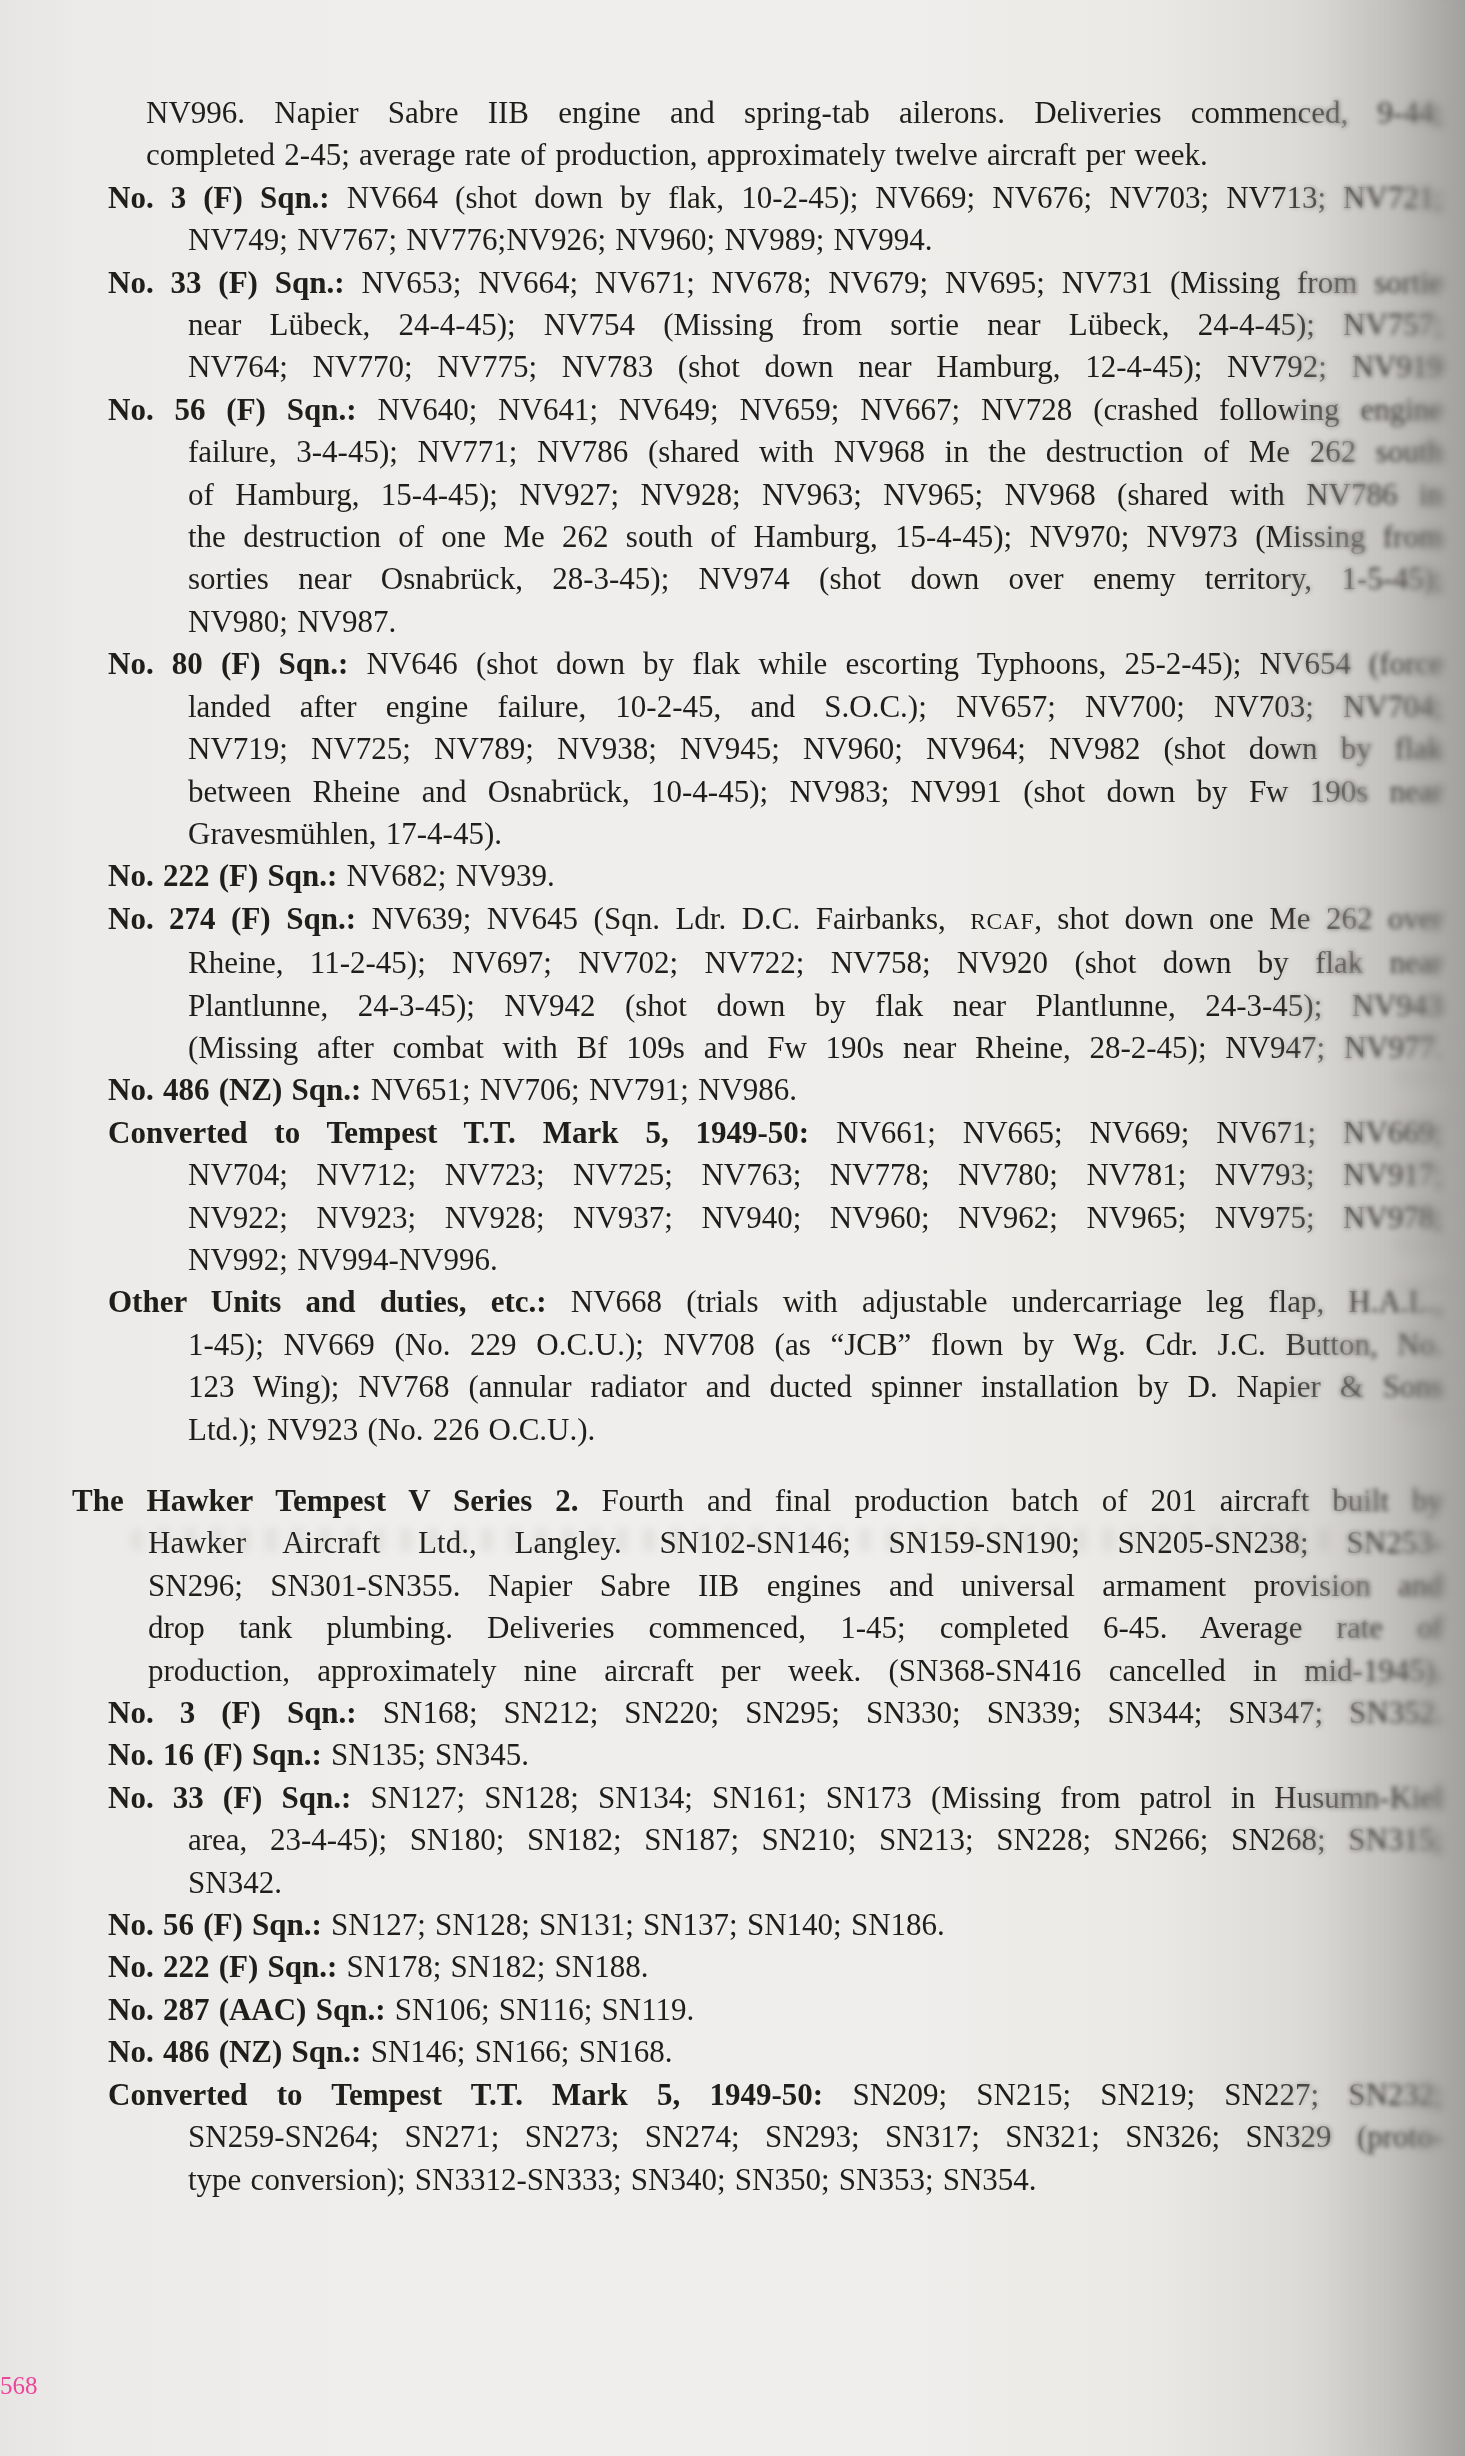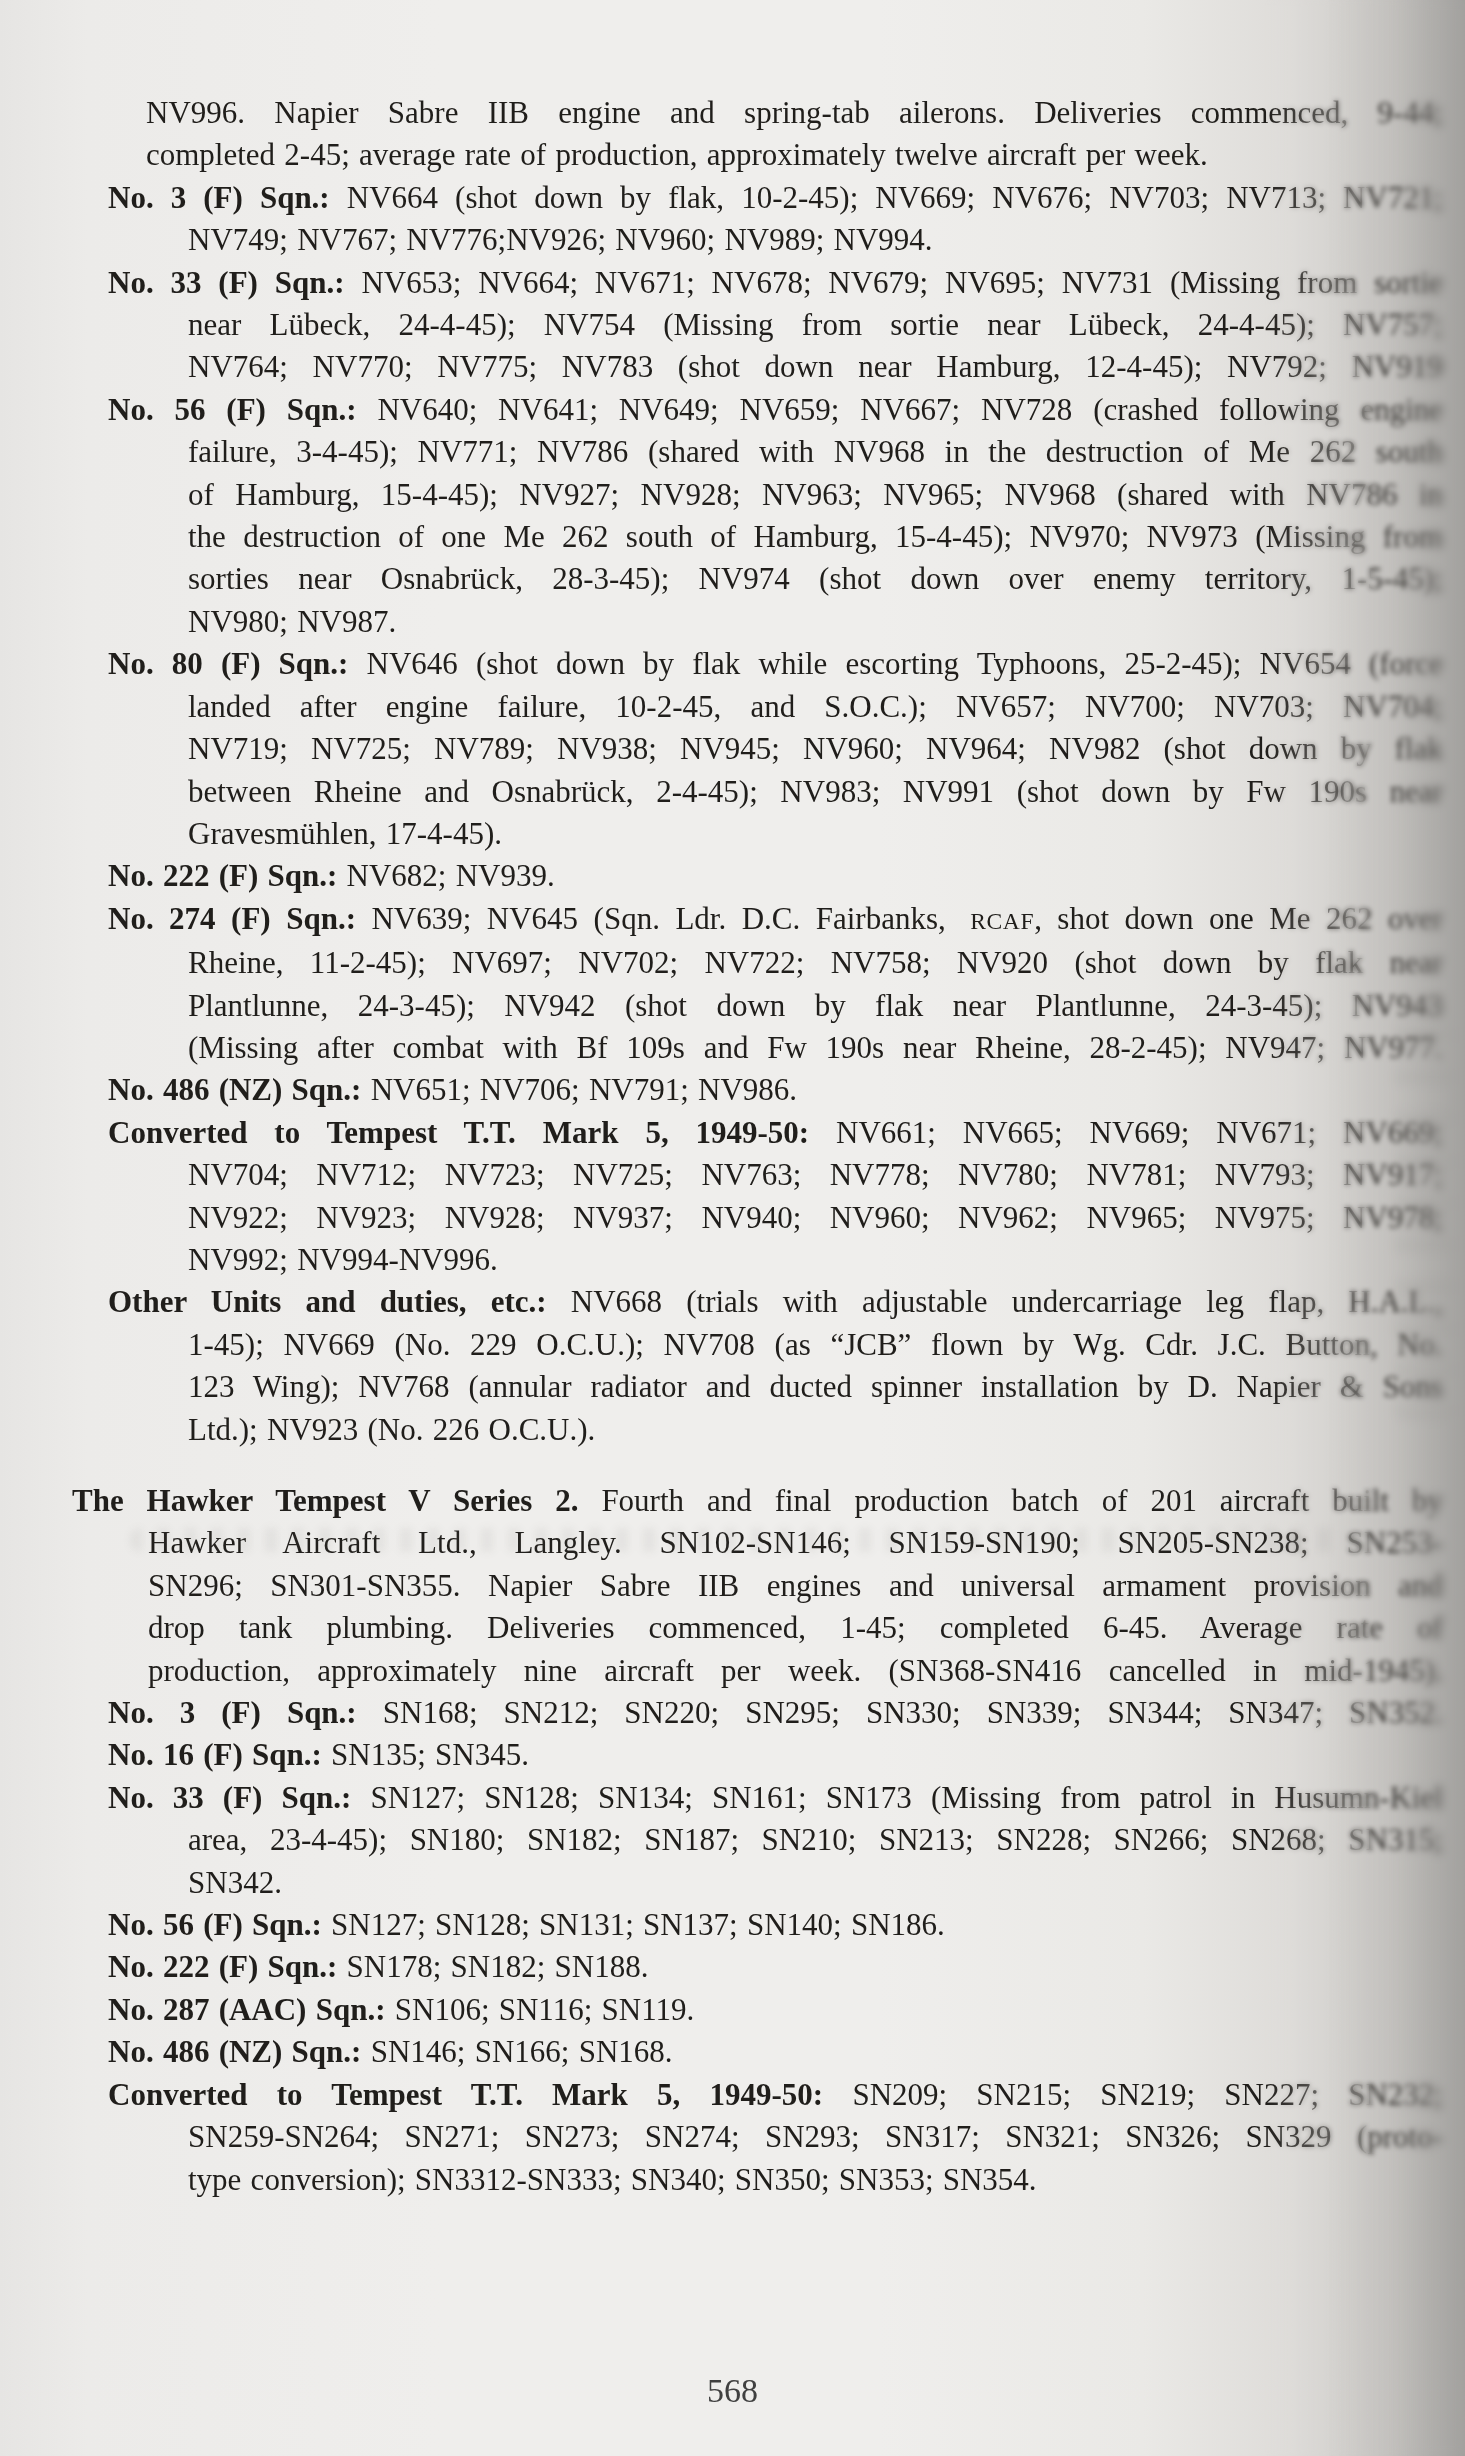--- a/index.html
+++ b/index.html
@@ -26,21 +26,21 @@
   .ind-a { margin-left: 146px; }
   .ind-b { margin-left: 108px; }
   .ind-c { margin-left: 188px; }
   .ind-d { margin-left: 72px;  }
   .ind-e { margin-left: 148px; }
   .seg-b { font-weight: bold; }
   .seg-i { }
   .seg-sc { font-size: 0.76em; letter-spacing: 0.6px; margin-left: 9px; }
   .page-number {
     position: absolute; left: 0; top: 2372px; width: 1465px;
-    text-align: center; font-size: 34px; color: #404040;
+    font-size: 25px; color: #ec4899;
   }
   
   .ghost-smudge {
     position: absolute; left: 130px; top: 1528px; width: 1220px; height: 24px;
     background: repeating-linear-gradient(90deg,
       rgba(118,116,112,0.22) 0 12px, rgba(118,116,112,0) 12px 27px);
     filter: blur(4px); opacity: 0.45; border-radius: 10px;
   }
   .ghost-smudge.g2 { top: 1000px; left: 1395px; width: 55px; height: 420px;
     background: repeating-linear-gradient(0deg,
@@ -80,21 +80,21 @@
       <div class="line ind-c j"><span class="seg-i">NV764; NV770; NV775; NV783 </span><span class="seg-r">(shot down near Hamburg, 12-4-45); </span><span class="seg-i">NV792; NV919</span></div>
       <div class="line ind-b j"><span class="seg-b">No. 56 (F) Sqn.: </span><span class="seg-i">NV640; NV641; NV649; NV659; NV667; NV728 </span><span class="seg-r">(crashed following engine</span></div>
       <div class="line ind-c j"><span class="seg-r">failure, 3-4-45); </span><span class="seg-i">NV771; NV786 </span><span class="seg-r">(shared with </span><span class="seg-i">NV968 </span><span class="seg-r">in the destruction of Me 262 south</span></div>
       <div class="line ind-c j"><span class="seg-r">of Hamburg, 15-4-45); </span><span class="seg-i">NV927; NV928; NV963; NV965; NV968 </span><span class="seg-r">(shared with </span><span class="seg-i">NV786 </span><span class="seg-r">in</span></div>
       <div class="line ind-c j"><span class="seg-r">the destruction of one Me 262 south of Hamburg, 15-4-45); </span><span class="seg-i">NV970; NV973 </span><span class="seg-r">(Missing from</span></div>
       <div class="line ind-c j"><span class="seg-r">sorties near Osnabrück, 28-3-45); </span><span class="seg-i">NV974 </span><span class="seg-r">(shot down over enemy territory, 1-5-45);</span></div>
       <div class="line ind-c l"><span class="seg-i">NV980; NV987.</span></div>
       <div class="line ind-b j"><span class="seg-b">No. 80 (F) Sqn.: </span><span class="seg-i">NV646 </span><span class="seg-r">(shot down by flak while escorting Typhoons, 25-2-45); </span><span class="seg-i">NV654 </span><span class="seg-r">(force</span></div>
       <div class="line ind-c j"><span class="seg-r">landed after engine failure, 10-2-45, and S.O.C.); </span><span class="seg-i">NV657; NV700; NV703; NV704;</span></div>
       <div class="line ind-c j"><span class="seg-i">NV719; NV725; NV789; NV938; NV945; NV960; NV964; NV982 </span><span class="seg-r">(shot down by flak</span></div>
-      <div class="line ind-c j"><span class="seg-r">between Rheine and Osnabrück, 2-4-45); </span><span class="seg-i">NV983; NV991 </span><span class="seg-r">(shot down by Fw 190s near</span></div>
+      <div class="line ind-c j"><span class="seg-r">between Rheine and Osnabrück, 10-4-45); </span><span class="seg-i">NV983; NV991 </span><span class="seg-r">(shot down by Fw 190s near</span></div>
       <div class="line ind-c l"><span class="seg-r">Gravesmühlen, 17-4-45).</span></div>
       <div class="line ind-b l"><span class="seg-b">No. 222 (F) Sqn.: </span><span class="seg-i">NV682; NV939.</span></div>
       <div class="line ind-b j"><span class="seg-b">No. 274 (F) Sqn.: </span><span class="seg-i">NV639; NV645 </span><span class="seg-r">(Sqn. Ldr. D.C. Fairbanks, </span><span class="seg-sc">RCAF</span><span class="seg-r">, shot down one Me 262 over</span></div>
       <div class="line ind-c j"><span class="seg-r">Rheine, 11-2-45); </span><span class="seg-i">NV697; NV702; NV722; NV758; NV920 </span><span class="seg-r">(shot down by flak near</span></div>
       <div class="line ind-c j"><span class="seg-r">Plantlunne, 24-3-45); </span><span class="seg-i">NV942 </span><span class="seg-r">(shot down by flak near Plantlunne, 24-3-45); </span><span class="seg-i">NV943</span></div>
       <div class="line ind-c j"><span class="seg-r">(Missing after combat with Bf 109s and Fw 190s near Rheine, 28-2-45); </span><span class="seg-i">NV947; NV977.</span></div>
       <div class="line ind-b l"><span class="seg-b">No. 486 (NZ) Sqn.: </span><span class="seg-i">NV651; NV706; NV791; NV986.</span></div>
       <div class="line ind-b j"><span class="seg-b">Converted to Tempest T.T. Mark 5, 1949-50: </span><span class="seg-i">NV661; NV665; NV669; NV671; NV669;</span></div>
       <div class="line ind-c j"><span class="seg-i">NV704; NV712; NV723; NV725; NV763; NV778; NV780; NV781; NV793; NV917;</span></div>
       <div class="line ind-c j"><span class="seg-i">NV922; NV923; NV928; NV937; NV940; NV960; NV962; NV965; NV975; NV978;</span></div>

